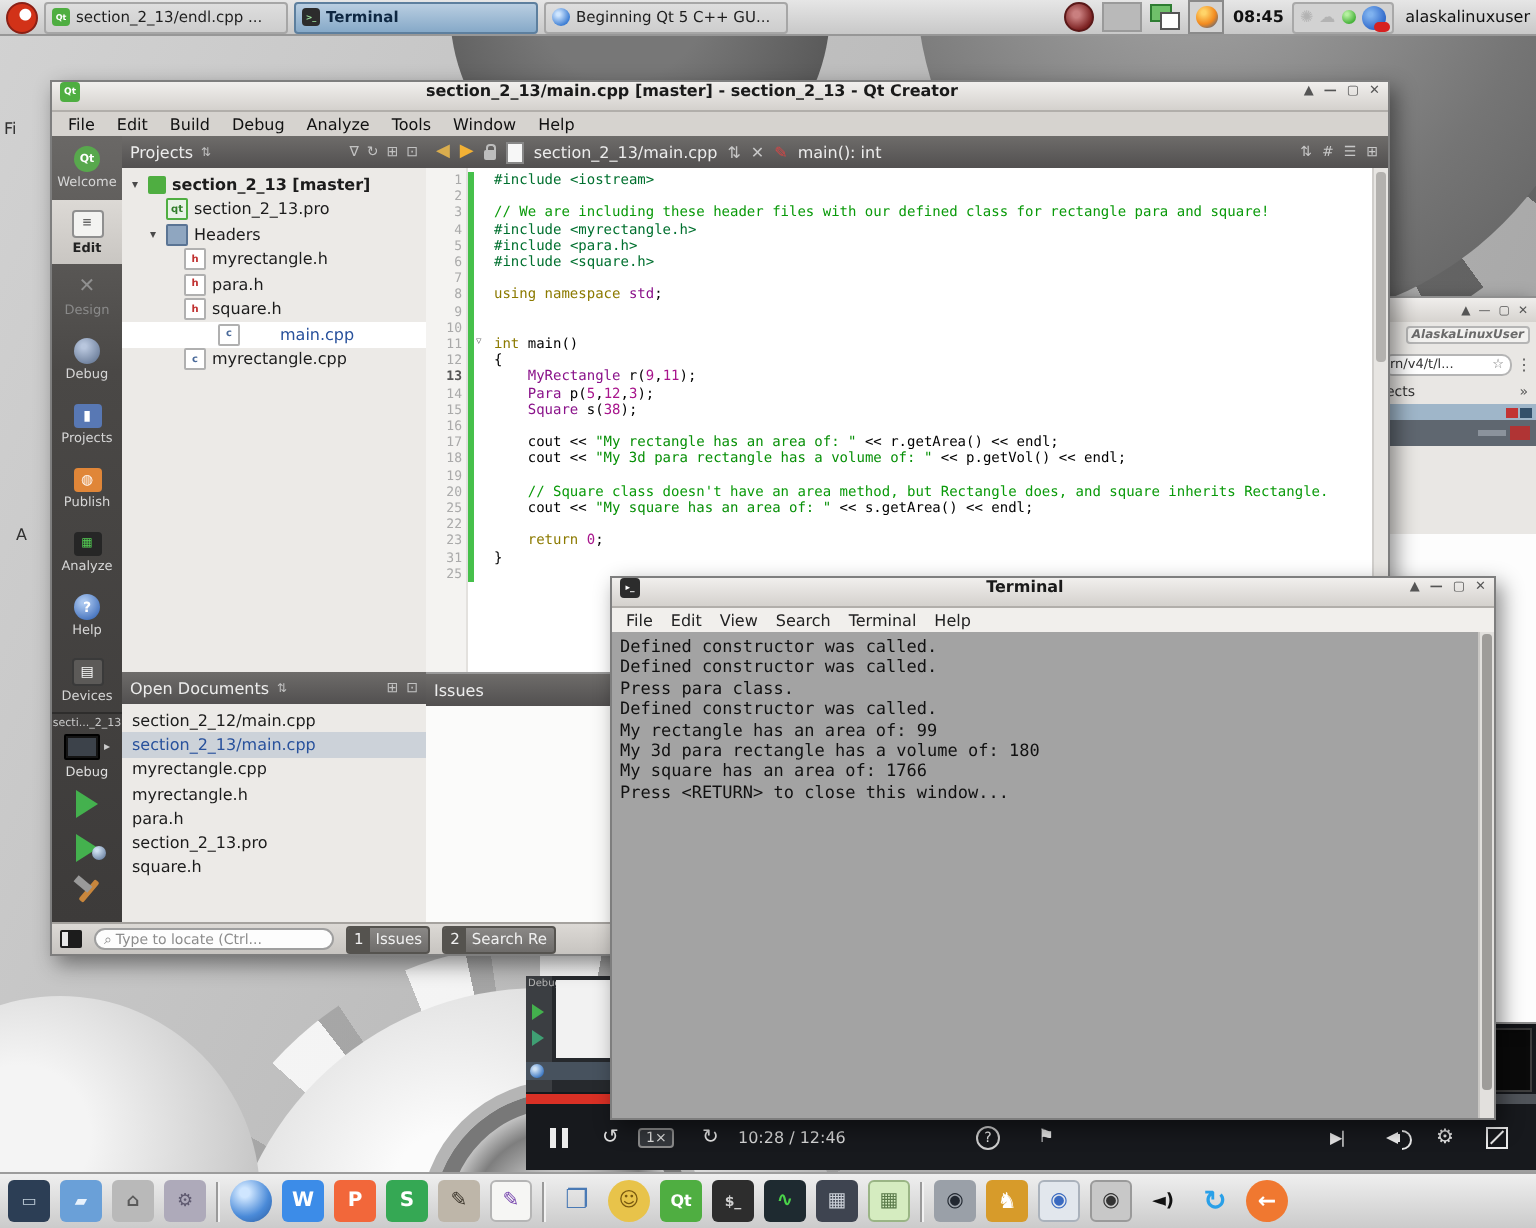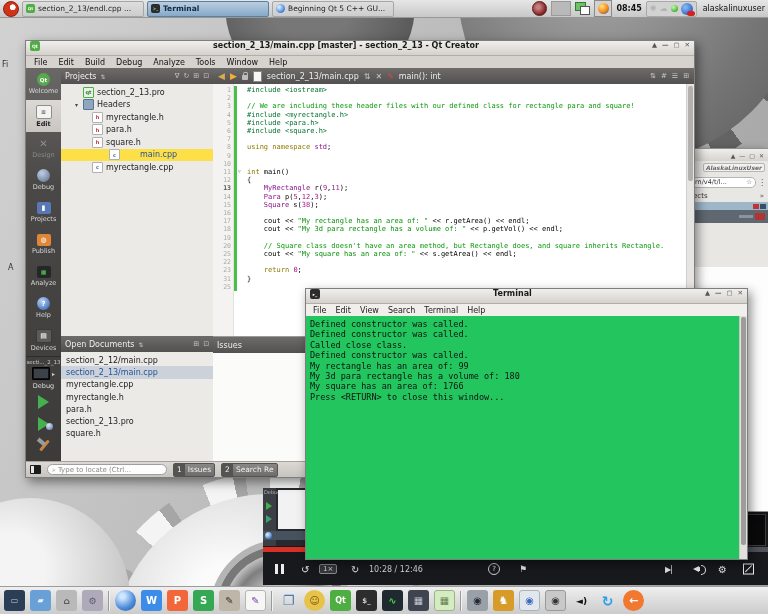--- a/index.html
+++ b/index.html
@@ -112,21 +112,21 @@
   .hammer:before{content:"";position:absolute;left:7px;top:1px;width:3px;height:13px;background:#c8863c;transform:rotate(40deg);border-radius:1px;}
   .hammer:after{content:"";position:absolute;left:1px;top:2px;width:9px;height:4px;background:#9a9a9a;transform:rotate(40deg);}
 
   #navpane{position:absolute;left:35px;top:0;width:152px;bottom:0;border-right:1px solid #8f8d8a;
     display:flex;flex-direction:column;background:#eceae7;}
   .darkhdr{height:16px;flex:0 0 auto;background:linear-gradient(#6e6c6a,#525050);
     display:flex;align-items:center;gap:4px;padding:0 4px;font-size:8px;color:#ececec;}
   .darkhdr .ics{margin-left:auto;display:flex;gap:4px;font-size:7px;color:#c2c2c2;}
   #proj-tree{height:252px;flex:0 0 auto;overflow:hidden;font-size:8px;color:#1c1c1c;padding-top:2px;box-sizing:border-box;}
   .trow{height:12.5px;display:flex;align-items:center;gap:3px;white-space:nowrap;}
-  .trow.sel{background:#fde047;color:#28519c;gap:20px;}
+  .trow.sel{background:#ffffff;color:#28519c;gap:20px;}
   .trow .exp{width:7px;font-size:6px;color:#4a4a4a;text-align:center;flex:0 0 auto;}
   .ticon{width:9px;height:9px;border-radius:1px;flex:0 0 auto;display:flex;align-items:center;justify-content:center;
     font-size:5px;font-weight:bold;}
   .ti-project{background:#4fae41;color:#fff;}
   .ti-pro{background:#e8f2e6;border:1px solid #4fae41;color:#2f7d28;}
   .ti-folder{background:#8fa6c0;border:1px solid #5a7494;}
   .ti-h{background:#fff;border:1px solid #b0b0b0;color:#c03030;}
   .ti-cpp{background:#fff;border:1px solid #b0b0b0;color:#4a6a9a;}
   .trow.root{font-weight:bold;}
   #opendocs-list{flex:1;background:#eceae7;font-size:8px;padding-top:2px;overflow:hidden;}
@@ -167,21 +167,21 @@
     display:flex;align-items:center;gap:2px;padding:0 4px;color:#8c8c8c;font-size:7px;box-sizing:border-box;}
   .sbtn{height:12px;background:linear-gradient(#8a8886,#6e6c6a);border:1px solid #55534f;border-radius:2px;
     display:flex;align-items:center;font-size:7.5px;color:#f0f0f0;overflow:hidden;}
   .sbtn .num{background:#55534f;padding:0 3px;height:100%;display:flex;align-items:center;}
   .sbtn .sl{padding:0 3px;white-space:nowrap;}
 
   
   #term{left:305px;top:288px;width:443px;height:272px;z-index:6;background:#fff;}
   #term-menubar{height:13px;background:#f1efec;border-bottom:1px solid #d5d3d0;
     display:flex;align-items:center;gap:9px;padding:0 7px;font-size:8px;color:#222;}
-  #term-body{position:absolute;left:0;right:7px;top:27px;bottom:0;background:#22c55e;
+  #term-body{position:absolute;left:0;right:7px;top:27px;bottom:0;background:#a3a3a3;
     padding:3px 0 0 4px;font-family:"DejaVu Sans Mono","Liberation Mono",monospace;
     font-size:8.5px;line-height:10.4px;color:#111;white-space:pre;overflow:hidden;}
   #term-scroll{position:absolute;right:0;top:27px;bottom:0;width:7px;background:#e2e0dd;border-left:1px solid #c9c7c4;}
   #term-scroll .thumb{position:absolute;left:1px;right:1px;top:1px;bottom:14px;background:#9e9c99;border-radius:2px;}
 
   
   #browser{left:688px;top:148px;width:80px;height:364px;z-index:3;background:#e9e7e4;
     border:1px solid #8f8f8f;border-right:0;box-shadow:-2px 2px 8px rgba(0,0,0,.35);box-sizing:border-box;}
   #br-title{height:12px;display:flex;align-items:center;justify-content:flex-end;gap:4px;
     padding:0 4px;font-size:6px;color:#555;background:linear-gradient(#f0eeec,#d6d3cf);}
@@ -395,20 +395,25 @@
           <span>Projects</span>
             <span style="font-size:6px;color:#c2c2c2;">⇅</span>
           <span class="ics">
             <span>∇</span>
             <span>↻</span>
             <span>⊞</span>
             <span>⊡</span>
           </span>
         </div>
         <div id="proj-tree">
+            <div class="trow root" style="padding-left: 3px;">
+              <span class="exp">▾</span>
+              <span class="ticon ti-project"></span>
+              <span>section_2_13 [master]</span>
+            </div>
             <div class="trow" style="padding-left: 12px;">
               <span class="exp"></span>
               <span class="ticon ti-pro">qt</span>
               <span>section_2_13.pro</span>
             </div>
             <div class="trow" style="padding-left: 12px;">
               <span class="exp">▾</span>
               <span class="ticon ti-folder"></span>
               <span>Headers</span>
             </div>
@@ -551,21 +556,21 @@
       </span>
     </div>
     <div id="term-menubar">
         <span>File</span>
         <span>Edit</span>
         <span>View</span>
         <span>Search</span>
         <span>Terminal</span>
         <span>Help</span>
       </div>
-    <div id="term-body"><div>Defined constructor was called.</div><div>Defined constructor was called.</div><div>Called close class.</div><div>Defined constructor was called.</div><div>My rectangle has an area of: 99</div><div>My 3d para rectangle has a volume of: 180</div><div>My square has an area of: 1766</div><div>Press &lt;RETURN&gt; to close this window...</div></div>
+    <div id="term-body"><div>Defined constructor was called.</div><div>Defined constructor was called.</div><div>Press para class.</div><div>Defined constructor was called.</div><div>My rectangle has an area of: 99</div><div>My 3d para rectangle has a volume of: 180</div><div>My square has an area of: 1766</div><div>Press &lt;RETURN&gt; to close this window...</div></div>
     <div id="term-scroll">
         <div class="thumb"></div>
       </div>
   </div>
 
   <div class="abs" id="topbar">
     <span id="appmenu"></span>
     <span id="taskbtns" style="display:flex;gap:3px;">
         <span class="taskbtn">
           <span class="tb-ico tb-qt">Qt</span>

